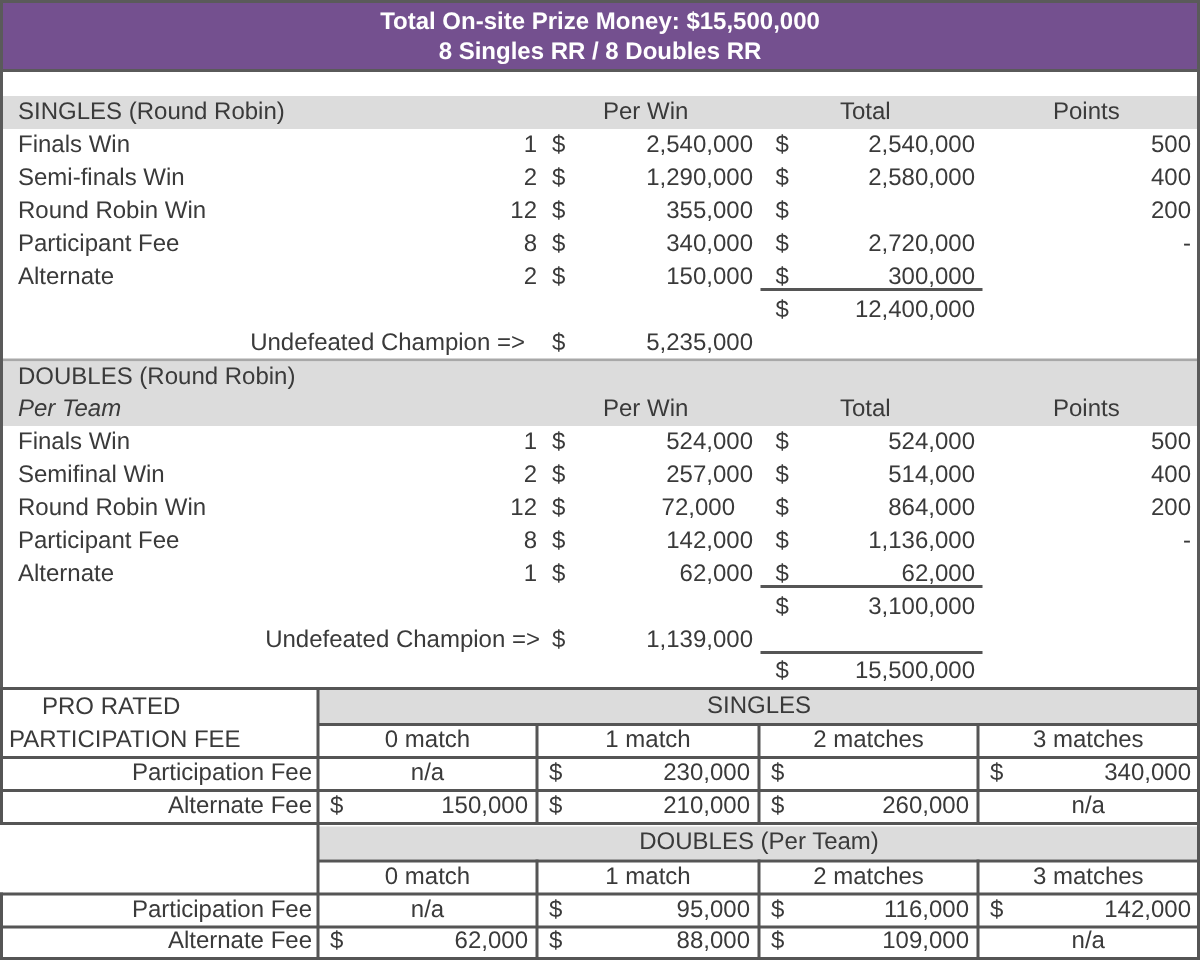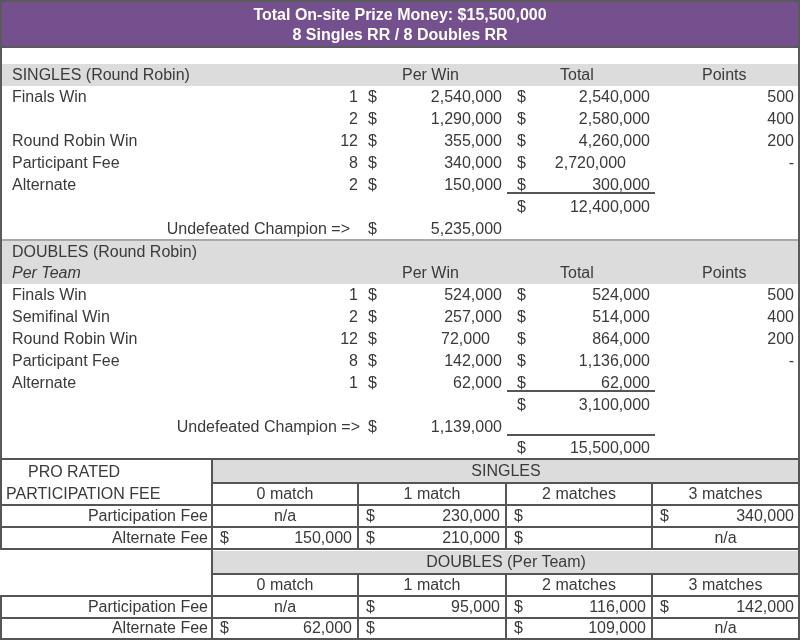--- a/index.html
+++ b/index.html
@@ -47,43 +47,43 @@
     <div class="row" style="top:38px;">
       <span class="cell b" style="left:10px;">Finals Win</span>
       <span class="cell r" style="left:300px;width:56px;">1</span>
       <span class="cell" style="left:366px;">$</span>
       <span class="cell r" style="left:380px;width:120px;">2,540,000</span>
       <span class="cell" style="left:515px;">$</span>
       <span class="cell r" style="left:530px;width:118px;">2,540,000</span>
       <span class="cell r" style="left:700px;width:92px;">500</span>
     </div>
     <div class="row" style="top:60px;">
+      <span class="cell b" style="left:10px;">Semi-finals Win</span>
       <span class="cell r" style="left:300px;width:56px;">2</span>
       <span class="cell" style="left:366px;">$</span>
       <span class="cell r" style="left:380px;width:120px;">1,290,000</span>
       <span class="cell" style="left:515px;">$</span>
       <span class="cell r" style="left:530px;width:118px;">2,580,000</span>
       <span class="cell r" style="left:700px;width:92px;">400</span>
     </div>
     <div class="row" style="top:82px;">
       <span class="cell b" style="left:10px;">Round Robin Win</span>
       <span class="cell r" style="left:300px;width:56px;">12</span>
       <span class="cell" style="left:366px;">$</span>
       <span class="cell r" style="left:380px;width:120px;">355,000</span>
       <span class="cell" style="left:515px;">$</span>
-      <span class="cell r" style="left:530px;width:118px;">4,260,000</span>
       <span class="cell r" style="left:700px;width:92px;">200</span>
     </div>
     <div class="row" style="top:104px;">
       <span class="cell b" style="left:10px;">Participant Fee</span>
       <span class="cell r" style="left:300px;width:56px;">8</span>
       <span class="cell" style="left:366px;">$</span>
       <span class="cell r" style="left:380px;width:120px;">340,000</span>
       <span class="cell" style="left:515px;">$</span>
-      <span class="cell r" style="left:506px;width:118px;">2,720,000</span>
+      <span class="cell r" style="left:530px;width:118px;">2,720,000</span>
       <span class="cell r" style="left:700px;width:92px;">-</span>
     </div>
     <div class="row" style="top:126px;">
       <span class="cell b" style="left:10px;">Alternate</span>
       <span class="cell r" style="left:300px;width:56px;">2</span>
       <span class="cell" style="left:366px;">$</span>
       <span class="cell r" style="left:380px;width:120px;">150,000</span>
       <span class="cell" style="left:515px;">$</span>
       <span class="cell r" style="left:530px;width:118px;">300,000</span>
       <span class="cell r" style="left:700px;width:92px;"></span>
@@ -216,20 +216,21 @@
     <div class="txt" style="left:514px;top:48px;">$</div>
     <div class="txt" style="left:660px;top:48px;">$</div>
     <div class="txt r" style="left:674px;top:48px;width:120px;">340,000</div>
 
     <div class="txt r" style="left:2px;top:70px;width:206px;">Alternate Fee</div>
     <div class="txt" style="left:220px;top:70px;">$</div>
     <div class="txt r" style="left:232px;top:70px;width:120px;">150,000</div>
     <div class="txt" style="left:366px;top:70px;">$</div>
     <div class="txt r" style="left:380px;top:70px;width:120px;">210,000</div>
     <div class="txt" style="left:514px;top:70px;">$</div>
+    <div class="txt r" style="left:528px;top:70px;width:118px;">260,000</div>
     <div class="txt c" style="left:653px;top:70px;width:145px;">n/a</div>
 
     <div class="txt b c" style="left:212px;top:94px;width:588px;">DOUBLES (Per Team)</div>
     <div class="txt b c" style="left:213px;top:117px;width:144px;">0 match</div>
     <div class="txt b c" style="left:359px;top:117px;width:146px;">1 match</div>
     <div class="txt b c" style="left:507px;top:117px;width:144px;">2 matches</div>
     <div class="txt b c" style="left:653px;top:117px;width:145px;">3 matches</div>
 
     <div class="txt r" style="left:2px;top:139px;width:206px;">Participation Fee</div>
     <div class="txt c" style="left:213px;top:139px;width:144px;">n/a</div>
@@ -237,17 +238,18 @@
     <div class="txt r" style="left:380px;top:139px;width:120px;">95,000</div>
     <div class="txt" style="left:514px;top:139px;">$</div>
     <div class="txt r" style="left:528px;top:139px;width:118px;">116,000</div>
     <div class="txt" style="left:660px;top:139px;">$</div>
     <div class="txt r" style="left:674px;top:139px;width:120px;">142,000</div>
 
     <div class="txt r" style="left:2px;top:160px;width:206px;">Alternate Fee</div>
     <div class="txt" style="left:220px;top:160px;">$</div>
     <div class="txt r" style="left:232px;top:160px;width:120px;">62,000</div>
     <div class="txt" style="left:366px;top:160px;">$</div>
+    <div class="txt r" style="left:380px;top:160px;width:120px;">88,000</div>
     <div class="txt" style="left:514px;top:160px;">$</div>
     <div class="txt r" style="left:528px;top:160px;width:118px;">109,000</div>
     <div class="txt c" style="left:653px;top:160px;width:145px;">n/a</div>
   </div>
 </div>
 
 </body></html>

